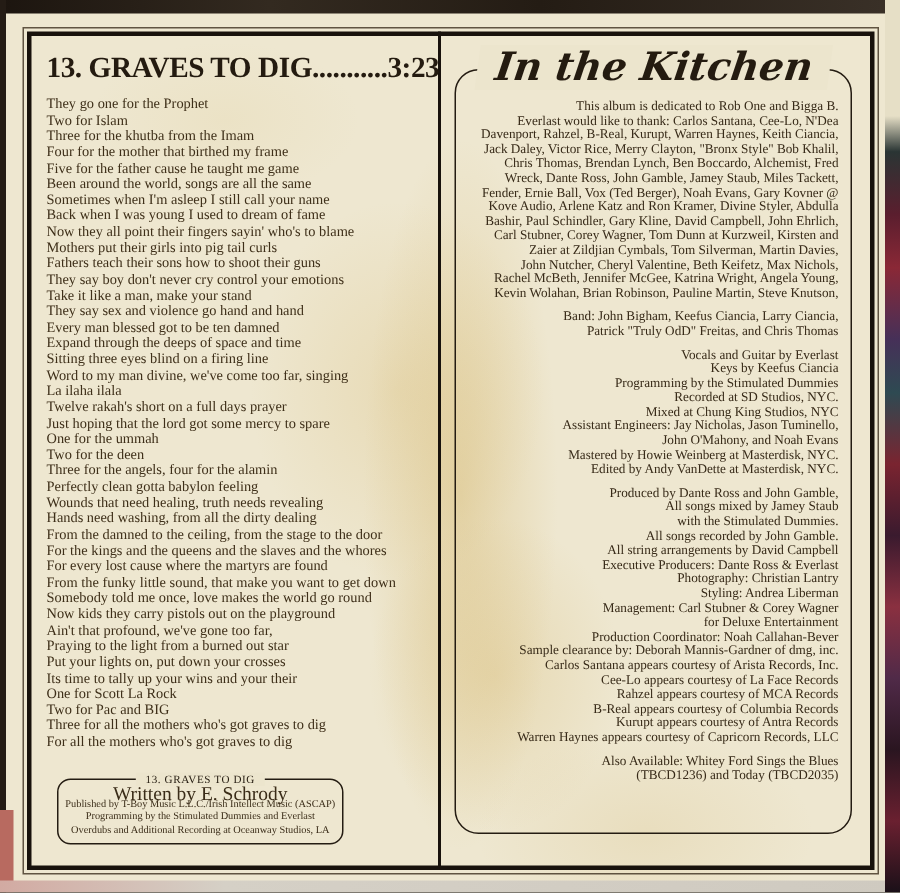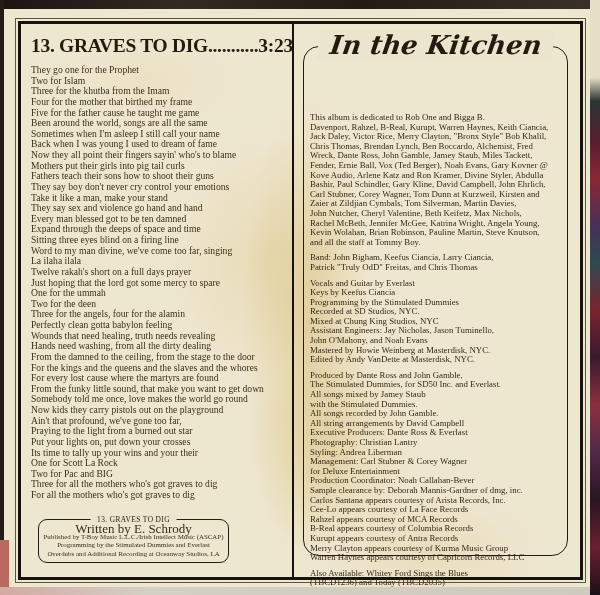--- a/index.html
+++ b/index.html
@@ -44,21 +44,21 @@
 
   
   .right-page{position:absolute;left:294px;top:24px;width:283px;height:553px;}
   .credits-box{position:absolute;left:9px;top:22px;width:263px;height:508px;
     border:1.5px solid #241c12;border-radius:16px;}
   .kitchen-title{position:absolute;top:-17px;left:50%;
     transform:translateX(-50%) skewX(-8deg);
     background:#ece5cd;padding:0 12px;white-space:nowrap;
     font-family:"DejaVu Serif","Liberation Serif",serif;
     font-style:italic;font-weight:bold;font-size:26px;color:#241b10;}
-  .credits{position:absolute;left:6px;top:19px;width:249px;text-align:left;margin-top:47px;}
+  .credits{position:absolute;left:6px;top:19px;width:249px;text-align:right;}
   .cred-para{margin-top:6px;}
   .cred-para:first-child{margin-top:0;}
   .cred-line{font-size:8.8px;line-height:9.6px;color:#372a18;white-space:nowrap;}
 </style>
 </head>
 <body>
 
 <div class="scan">
   <div class="edge-top"></div>
   <div class="edge-left"></div>
@@ -124,69 +124,67 @@
         </div>
     </div>
   </div>
 
   <div class="right-page">
     <div class="credits-box">
       <div class="kitchen-title">In the Kitchen</div>
       <div class="credits">
         <div class="cred-para">
             <div class="cred-line">This album is dedicated to Rob One and Bigga B.</div>
+            <div class="cred-line">Everlast would like to thank: Carlos Santana, Cee-Lo, N'Dea</div>
             <div class="cred-line">Davenport, Rahzel, B-Real, Kurupt, Warren Haynes, Keith Ciancia,</div>
             <div class="cred-line">Jack Daley, Victor Rice, Merry Clayton, "Bronx Style" Bob Khalil,</div>
             <div class="cred-line">Chris Thomas, Brendan Lynch, Ben Boccardo, Alchemist, Fred</div>
             <div class="cred-line">Wreck, Dante Ross, John Gamble, Jamey Staub, Miles Tackett,</div>
             <div class="cred-line">Fender, Ernie Ball, Vox (Ted Berger), Noah Evans, Gary Kovner @</div>
             <div class="cred-line">Kove Audio, Arlene Katz and Ron Kramer, Divine Styler, Abdulla</div>
             <div class="cred-line">Bashir, Paul Schindler, Gary Kline, David Campbell, John Ehrlich,</div>
             <div class="cred-line">Carl Stubner, Corey Wagner, Tom Dunn at Kurzweil, Kirsten and</div>
             <div class="cred-line">Zaier at Zildjian Cymbals, Tom Silverman, Martin Davies,</div>
             <div class="cred-line">John Nutcher, Cheryl Valentine, Beth Keifetz, Max Nichols,</div>
             <div class="cred-line">Rachel McBeth, Jennifer McGee, Katrina Wright, Angela Young,</div>
             <div class="cred-line">Kevin Wolahan, Brian Robinson, Pauline Martin, Steve Knutson,</div>
-            <div class="cred-line">and all the staff at Tommy Boy.</div>
           </div>
         <div class="cred-para">
             <div class="cred-line">Band: John Bigham, Keefus Ciancia, Larry Ciancia,</div>
             <div class="cred-line">Patrick "Truly OdD" Freitas, and Chris Thomas</div>
           </div>
         <div class="cred-para">
             <div class="cred-line">Vocals and Guitar by Everlast</div>
             <div class="cred-line">Keys by Keefus Ciancia</div>
             <div class="cred-line">Programming by the Stimulated Dummies</div>
             <div class="cred-line">Recorded at SD Studios, NYC.</div>
             <div class="cred-line">Mixed at Chung King Studios, NYC</div>
             <div class="cred-line">Assistant Engineers: Jay Nicholas, Jason Tuminello,</div>
             <div class="cred-line">John O'Mahony, and Noah Evans</div>
             <div class="cred-line">Mastered by Howie Weinberg at Masterdisk, NYC.</div>
             <div class="cred-line">Edited by Andy VanDette at Masterdisk, NYC.</div>
           </div>
         <div class="cred-para">
             <div class="cred-line">Produced by Dante Ross and John Gamble,</div>
-            <div class="cred-line">The Stimulated Dummies, for SD50 Inc. and Everlast.</div>
             <div class="cred-line">All songs mixed by Jamey Staub</div>
             <div class="cred-line">with the Stimulated Dummies.</div>
             <div class="cred-line">All songs recorded by John Gamble.</div>
             <div class="cred-line">All string arrangements by David Campbell</div>
             <div class="cred-line">Executive Producers: Dante Ross &amp; Everlast</div>
             <div class="cred-line">Photography: Christian Lantry</div>
             <div class="cred-line">Styling: Andrea Liberman</div>
             <div class="cred-line">Management: Carl Stubner &amp; Corey Wagner</div>
             <div class="cred-line">for Deluxe Entertainment</div>
             <div class="cred-line">Production Coordinator: Noah Callahan-Bever</div>
             <div class="cred-line">Sample clearance by: Deborah Mannis-Gardner of dmg, inc.</div>
             <div class="cred-line">Carlos Santana appears courtesy of Arista Records, Inc.</div>
             <div class="cred-line">Cee-Lo appears courtesy of La Face Records</div>
             <div class="cred-line">Rahzel appears courtesy of MCA Records</div>
             <div class="cred-line">B-Real appears courtesy of Columbia Records</div>
             <div class="cred-line">Kurupt appears courtesy of Antra Records</div>
-            <div class="cred-line">Merry Clayton appears courtesy of Kurma Music Group</div>
             <div class="cred-line">Warren Haynes appears courtesy of Capricorn Records, LLC</div>
           </div>
         <div class="cred-para">
             <div class="cred-line">Also Available: Whitey Ford Sings the Blues</div>
             <div class="cred-line">(TBCD1236) and Today (TBCD2035)</div>
           </div>
       </div>
     </div>
   </div>
 </div>

